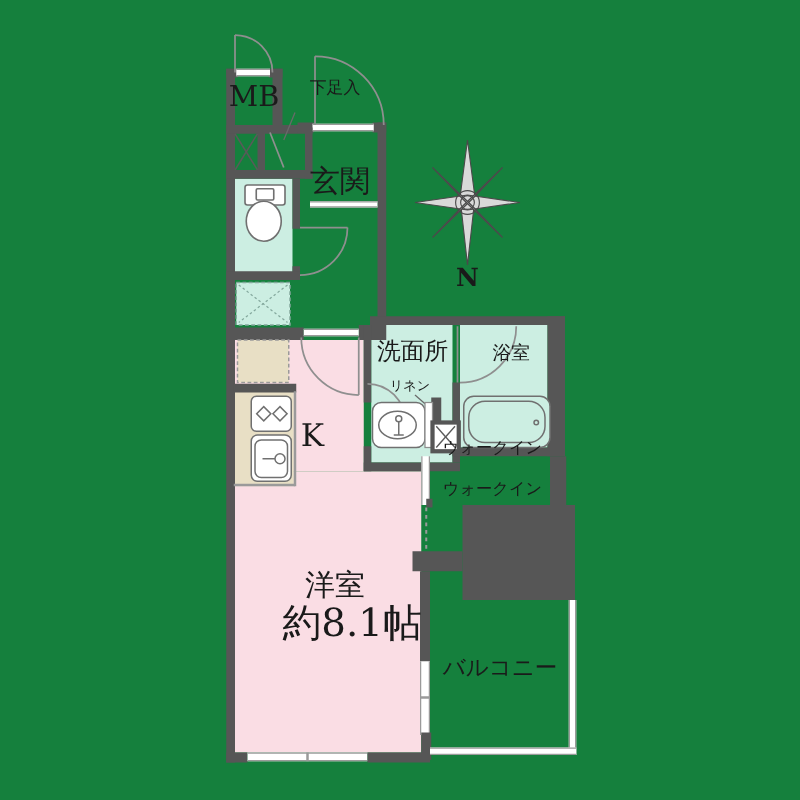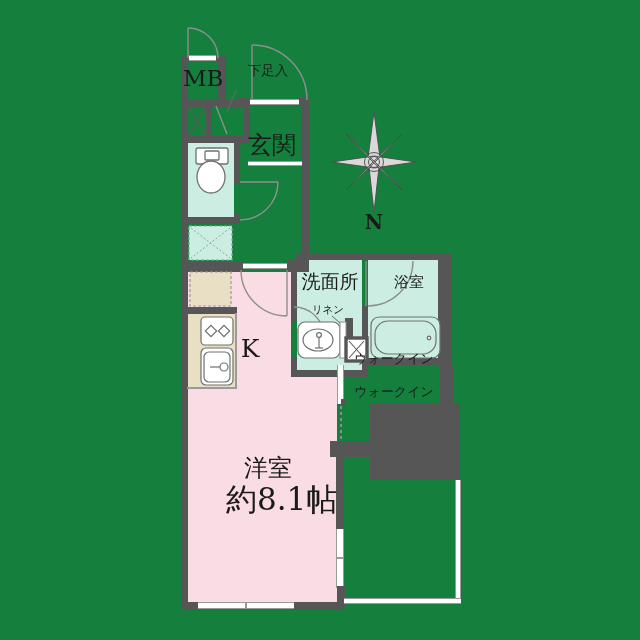--- a/index.html
+++ b/index.html
@@ -178,15 +178,16 @@
   <div class="label" style="left:226px;top:63px;width:44px;font-size:13.5px;margin-left:20px;">下足入</div>
   <div class="label" style="left:242px;top:133px;width:60px;font-size:24px;">玄関</div>
   <div class="label" style="left:298px;top:272px;width:64px;font-size:19px;">洗面所</div>
   <div class="label" style="left:310px;top:304px;width:36px;font-size:10.5px;">リネン</div>
   <div class="label" style="left:386px;top:275px;width:46px;font-size:15px;">浴室</div>
   <div class="label" style="left:237px;top:336px;width:26px;font-size:25px;">K</div>
   <div class="label" style="left:352px;top:352px;width:84px;font-size:13px;">ウォークイン</div>
   <div class="label" style="left:352px;top:385px;width:84px;font-size:13px;">ウォークイン</div>
   <div class="label" style="left:236px;top:456px;width:64px;font-size:24px;">洋室</div>
   <div class="label" style="left:226px;top:483px;width:84px;font-size:31px;">約8.1帖</div>
+  <div class="label" style="left:351px;top:526px;width:98px;font-size:18px;">バルコニー</div>
   <div class="label" style="left:362px;top:212px;width:24px;font-size:20px;font-weight:bold;">N</div>
 
 </div>
 
 </body></html>

